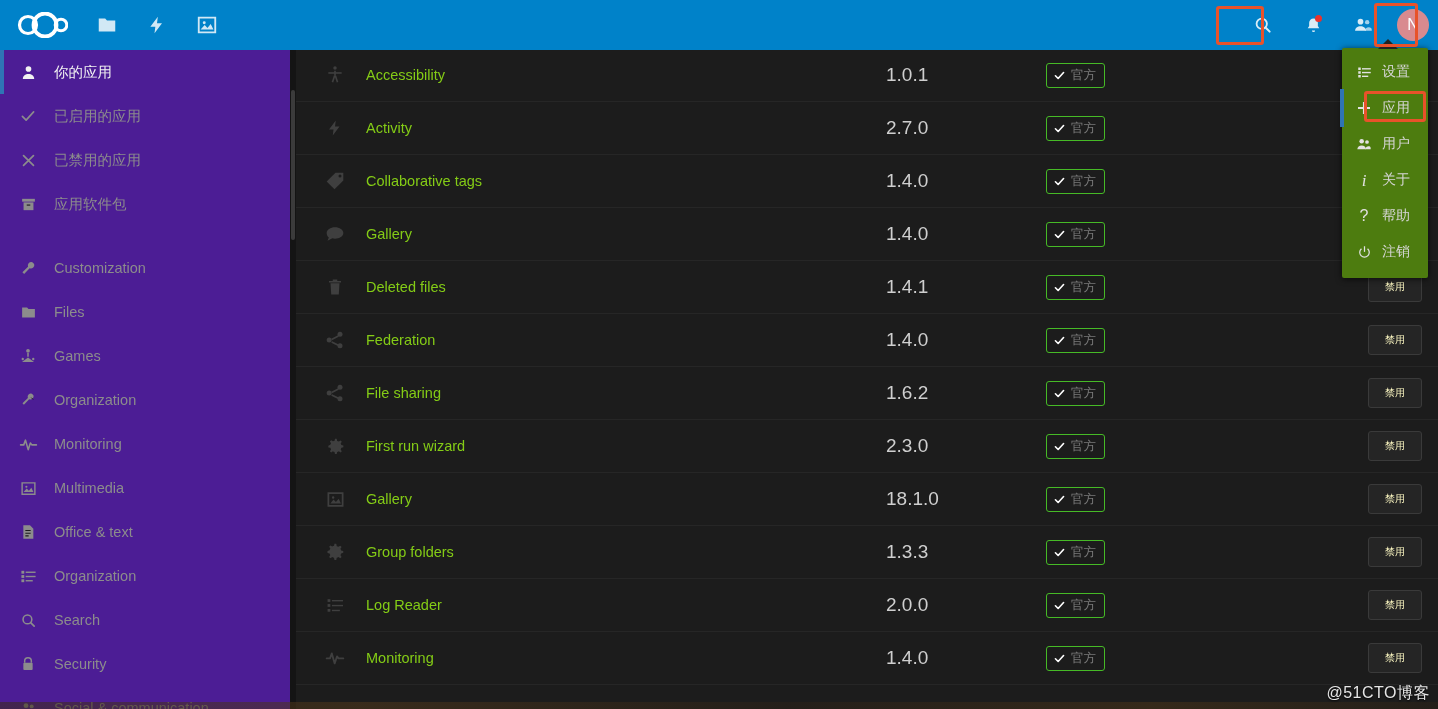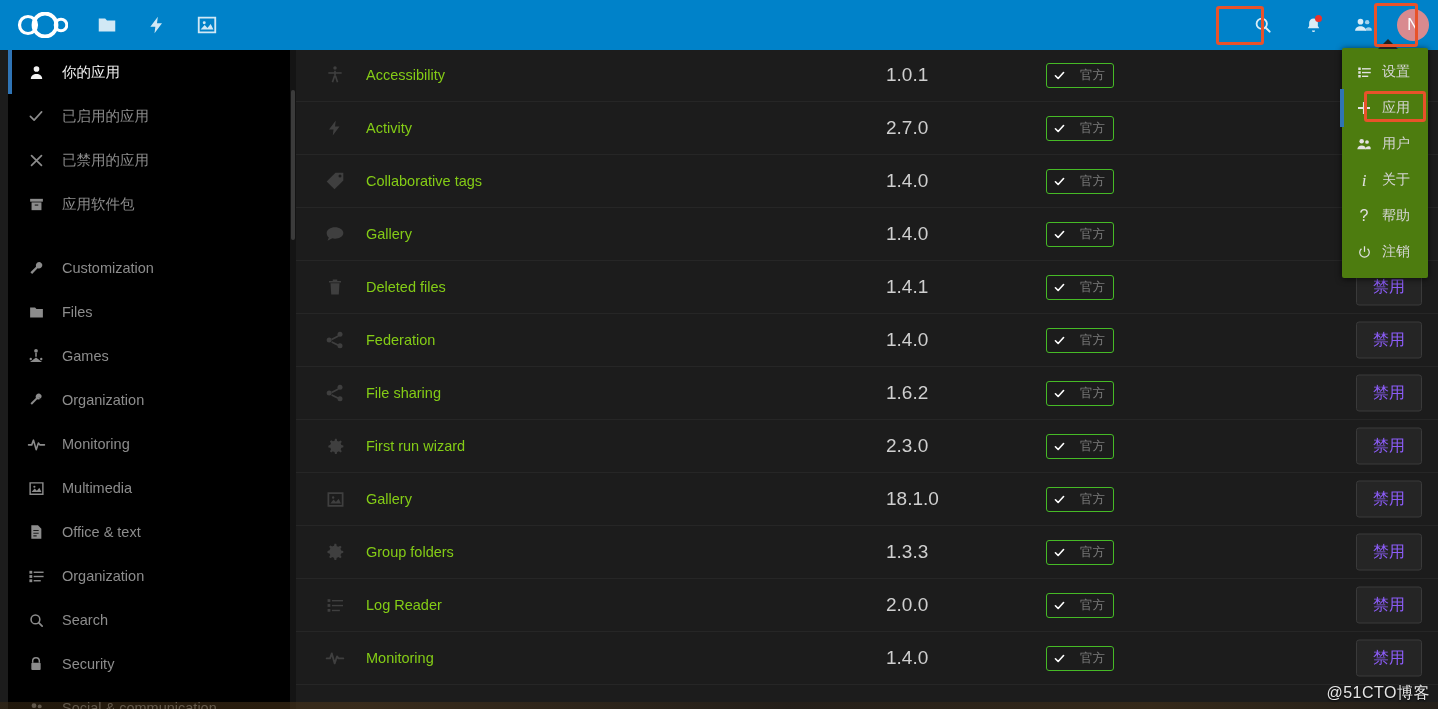--- a/index.html
+++ b/index.html
@@ -29,22 +29,22 @@
     color:#fff; font-size:16px; display:flex; align-items:center; justify-content:center; font-weight:400; }
 
   
   .hl-box { position:absolute; border:3px solid #e8522a; border-radius:3px; pointer-events:none; z-index:60; }
   #hl-search { left:1216px; top:6px; width:48px; height:39px; }
   #hl-avatar { left:1374px; top:3px; width:44px; height:44px; }
   #hl-menu-apps { left:1364px; top:91px; width:62px; height:31px; }
 
   
   .sidebar {
-    position:absolute; left:8px; top:50px; width:290px; height:659px;
-    background:#000000; overflow:hidden;
+    position:absolute; left:0; top:50px; width:290px; height:659px;
+    background:#4c1d95; overflow:hidden;
   }
   .nav-item {
     position:relative; height:44px; display:flex; align-items:center;
     padding-left:12px; color:#8c8c8c; font-size:14.5px;
   }
   .nav-item.active { color:#f2f2f2; }
   .nav-item.active::before {
     content:""; position:absolute; left:0; top:0; width:4px; height:44px; background:#2f74b5;
   }
   .nav-ico { width:32px; display:flex; align-items:center; justify-content:center; margin-right:10px; }
@@ -66,29 +66,29 @@
   .applist { position:absolute; left:6px; top:-1px; width:1142px; }
   .app-row {
     height:53px; display:flex; align-items:center;
     border-bottom:1px solid #262626; padding-left:22px; position:relative;
   }
   .app-ico { width:34px; display:flex; align-items:center; justify-content:center; }
   .app-ico svg { display:block; fill:#3f3f3f; }
   .app-name { color:#84cc16; font-size:14.5px; margin-left:14px; width:520px; }
   .app-ver { color:#cfcfcf; font-size:19px; width:160px; }
   .badge {
-    display:inline-flex; align-items:center; gap:14px;
+    display:inline-flex; align-items:center; gap:5px;
     border:1px solid #46ba26; border-radius:3px; padding:3px 8px 3px 6px;
     color:#7a7a7a; font-size:12.5px;
   }
   .badge svg { fill:#fff; display:block; }
   .app-actions { position:absolute; right:16px; top:50%; transform:translateY(-50%); }
   .btn-disable {
-    border:1px solid #3a3a3a; background:#252525; color:#8b5cf6;
-    font-size:16px; border-radius:3px; padding:7px 16px;
+    border:1px solid #3a3a3a; background:#252525; color:#fef9c3;
+    font-size:10px; border-radius:3px; padding:7px 16px;
     font-family:"Liberation Sans", sans-serif;
     margin-left:39px;
   }
 
   
   .usermenu {
     position:absolute; right:10px; top:48px; width:86px;
     background:#4d7c0f; border-radius:2px; z-index:50;
     box-shadow:0 1px 6px rgba(0,0,0,.7); padding:6px 0 8px 0;
   }

